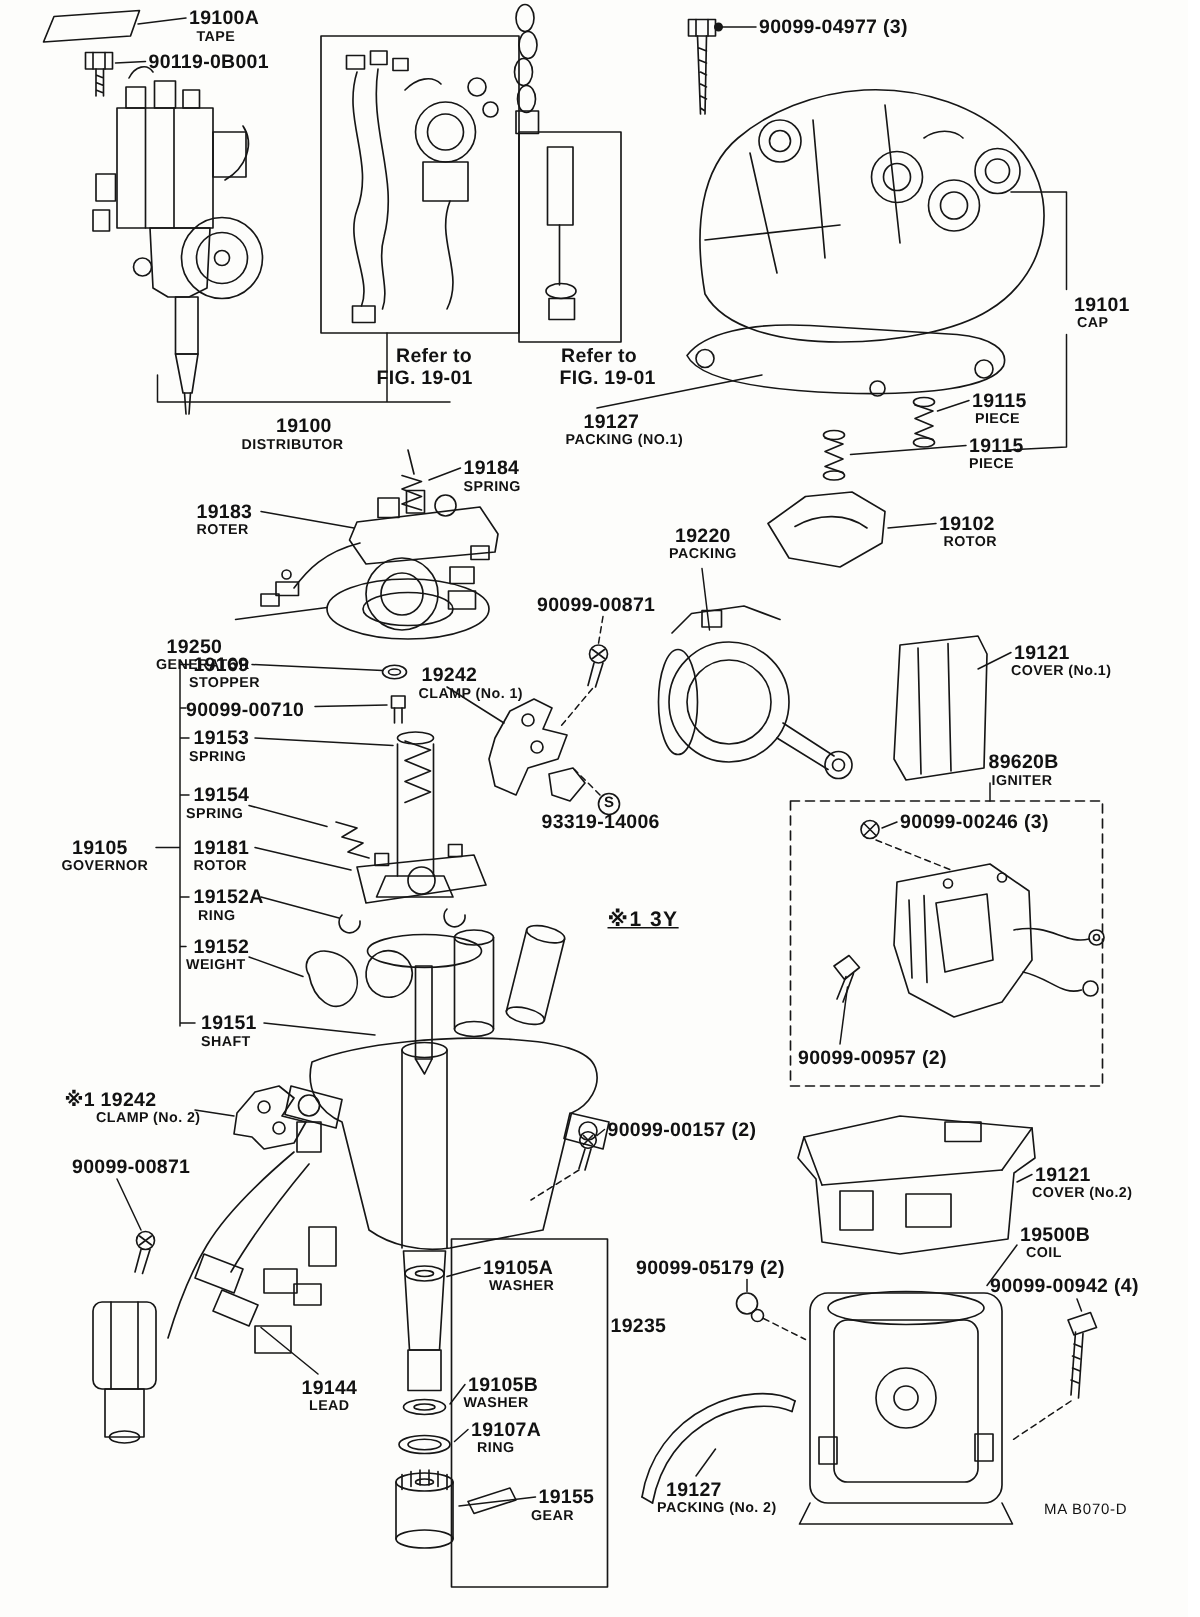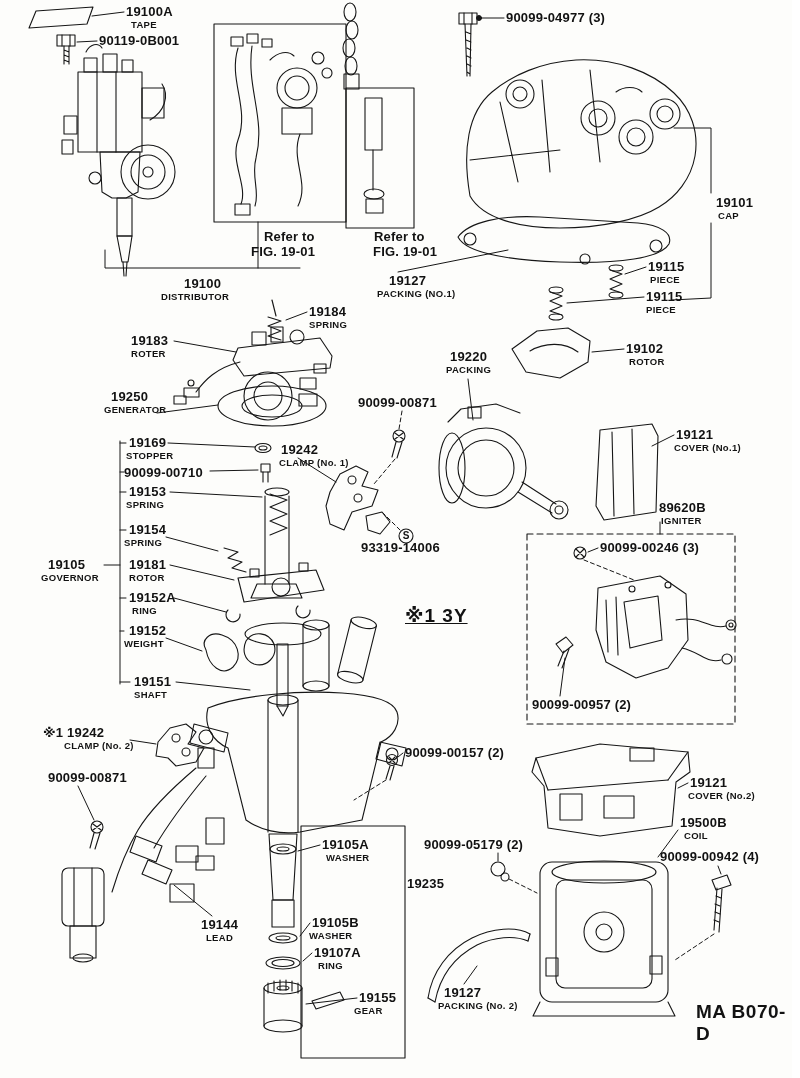--- a/index.html
+++ b/index.html
@@ -6,23 +6,23 @@
   html,body { width:800px; background:#ffffff; }
   .canvas {
     position:relative; width:792px; height:1078px; background:#fdfdfb;
     font-family:"Liberation Sans","DejaVu Sans",sans-serif; color:#121212; overflow:hidden;
   }
   svg.art { position:absolute; left:0; top:0; }
   .lbl { position:absolute; white-space:nowrap; }
   .lbl .num { font-size:13px; font-weight:bold; line-height:14px; letter-spacing:0.2px; }
   .lbl .sub { font-size:9.5px; font-weight:bold; line-height:11px; letter-spacing:0.3px; }
   .ref .num { font-size:13px; font-weight:bold; line-height:15px; }
-  .note { position:absolute; font-size:19px; font-weight:bold; text-decoration:underline; letter-spacing:1px; }
+  .note { position:absolute; font-size:14px; font-weight:bold; text-decoration:underline; letter-spacing:1px; }
   .ssym { position:absolute; font-size:10px; font-weight:bold; width:10px; text-align:center; }
-  .footer { position:absolute; font-size:19px; font-weight:bold; letter-spacing:0.5px; }
+  .footer { position:absolute; font-size:10px; font-weight:normal; letter-spacing:0.5px; }
 </style>
 </head>
 <body>
 
 <div class="canvas">
 
 <svg class="art" width="800" height="1078" viewBox="0 0 800 1078">
  <g stroke="#161616" stroke-width="1.1" fill="none" stroke-linecap="round" stroke-linejoin="round">
 
   <g>
@@ -443,21 +443,21 @@
   <div class="sub">ROTER</div>
 </div>
 <div class="lbl" style="left:450px;top:350px">
   <div class="num">19220</div>
   <div class="sub" style="margin-left:-4px">PACKING</div>
 </div>
 <div class="lbl" style="left:626px;top:342px">
   <div class="num">19102</div>
   <div class="sub" style="margin-left:3px">ROTOR</div>
 </div>
-<div class="lbl" style="left:111px;top:390px">
+<div class="lbl" style="left:111px;top:424px">
   <div class="num">19250</div>
   <div class="sub" style="margin-left:-7px">GENERATOR</div>
 </div>
 <div class="lbl" style="left:358px;top:396px">
   <div class="num">90099-00871</div>
 </div>
 <div class="lbl" style="left:129px;top:436px">
   <div class="num">19169</div>
   <div class="sub" style="margin-left:-3px">STOPPER</div>
 </div>

